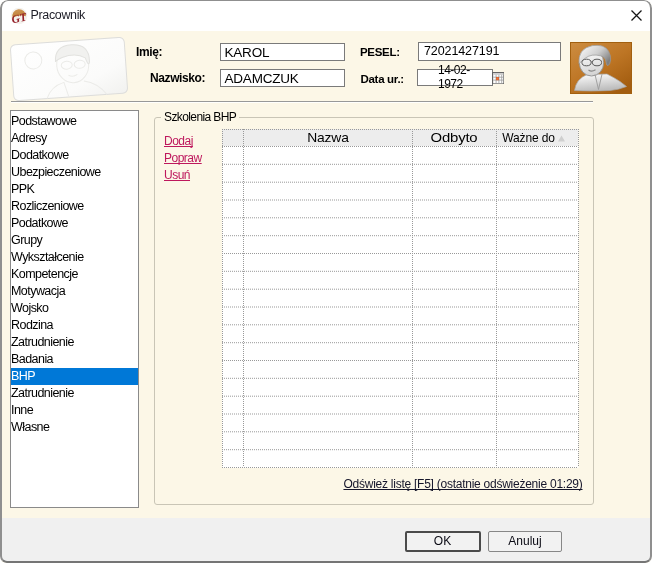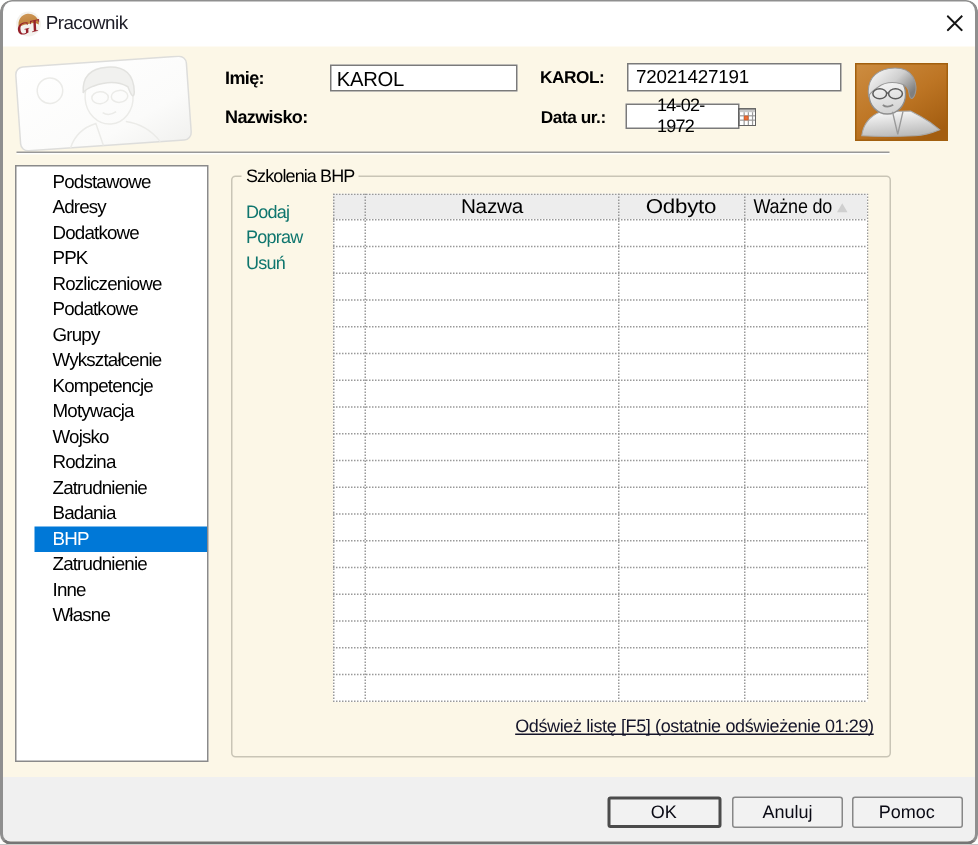--- a/index.html
+++ b/index.html
@@ -12,27 +12,27 @@
 .title { position:absolute; left:30.5px; top:0; line-height:30px; font-size:12.5px; letter-spacing:-0.35px; color:#1c1c26; }
 .hdr { position:absolute; left:0; top:30px; width:100%; height:71px; background:#FCF7E7; }
 .sep { position:absolute; left:11px; top:101px; width:582px; height:1px; background:#989898; box-shadow:0 1px 0 rgba(255,255,255,0.9); }
 .lbl { position:absolute; font-size:12px; font-weight:bold; color:#000; height:18px; line-height:18px; letter-spacing:-0.4px;}
 .lbl2 { position:absolute; font-size:11.5px; font-weight:bold; color:#000; height:18px; line-height:18px; letter-spacing:-0.3px;}
 .inp { position:absolute; background:#fff; border:1px solid #7a7a7a; font-size:13px; color:#000;
   padding-left:4px; display:flex; align-items:center; letter-spacing:-0.2px;}
 .avatar { position:absolute; left:570px; top:12px; width:62px; height:52px; }
 .listbox { position:absolute; left:10px; top:110px; width:129px; height:398px; background:#fff;
   border:1px solid #8a8a8a; padding-top:1.5px; }
-.li { height:17px; line-height:17px; font-size:12.5px; letter-spacing:-0.55px; color:#000; padding-left:12px; white-space:nowrap;margin-left:12px; }
+.li { height:17px; line-height:17px; font-size:12.5px; letter-spacing:-0.55px; color:#000; padding-left:0; white-space:nowrap; }
 .li.sel { background:#0078D7; color:#fff; }
 .gbox { position:absolute; left:153.5px; top:117px; width:440.5px; height:388px;
   border:1px solid #c9c5b6; border-radius:3px; }
 .gboxlbl { position:absolute; left:161px; top:110px; background:#FCF7E7; padding:0 3px;
   font-size:12px; letter-spacing:-0.6px; color:#000; }
-.lnk { position:absolute; font-size:12px; letter-spacing:-0.5px; color:#0f766e; text-decoration-skip-ink:none; line-height:13px;}
+.lnk { position:absolute; font-size:12px; letter-spacing:-0.5px; color:#be185d; text-decoration:underline; text-decoration-skip-ink:none; line-height:13px;}
 .tbl { position:absolute; left:222px; top:129px; }
 .refresh { position:absolute; right:69.5px; top:477.5px; font-size:12px; letter-spacing:-0.25px; color:#15152a; text-decoration:underline; text-decoration-skip-ink:none; line-height:13px;}
 .botbar { position:absolute; left:0; top:517.5px; width:100%; height:43.5px; background:#F0F0F0; }
 .btn { position:absolute; top:530.5px; height:21.5px; background:#f2f2f2; border:1px solid #878787;
   border-radius:2px; font-size:12px; color:#0a0a14; text-align:center; line-height:18px; }
 .btn.def { border:2px solid #4b4b4b; line-height:16px; }
 </style></head>
 <body>
 <div class="win">
   <div class="titlebar">
@@ -72,24 +72,25 @@
           <path d="M38 60 Q43 48 56 45 L60 60 M76 45 Q90 48 98 60"></path>
           <ellipse cx="66" cy="28" rx="16" ry="18"></ellipse>
           <path d="M49 24 Q49 8 66 8 Q84 8 83 26 Q82 32 79 22 Q70 16 56 20 Q50 22 49 24 Z" fill="#f1f1ef" stroke="#e2e2df"></path>
           <ellipse cx="60" cy="28" rx="5.5" ry="4"></ellipse>
           <ellipse cx="73" cy="28" rx="5.5" ry="4"></ellipse>
           <path d="M61 38 Q65 41 70 38"></path>
           <circle cx="27" cy="21" r="8.5"></circle>
         </g>
       </g>
     </svg>
-    <div class="lbl" style="left:150px; top:13px;text-align:center;">Imię:</div>
+    <div class="lbl" style="left:136px; top:13px;text-align:center;">Imię:</div>
     <div class="lbl" style="left:150px; top:39px;">Nazwisko:</div>
     <div class="inp" style="left:219.5px; top:13px; width:125.5px; height:18px; font-size:13.5px;">KAROL</div>
-    <div class="lbl2" style="left:360px; top:13px;">KAROL:</div>
+    <div class="inp" style="left:219.5px; top:39px; width:125.5px; height:18px; font-size:13.5px;">ADAMCZUK</div>
+    <div class="lbl2" style="left:360px; top:13px;">PESEL:</div>
     <div class="lbl2" style="left:360.5px; top:39.5px;">Data ur.:</div>
     <div class="inp" style="left:417.5px; top:11.5px; width:143px; height:19.5px; font-size:12.5px; letter-spacing:-0.1px; padding-left:5.5px;">72021427191</div>
     <div class="inp" style="left:417px; top:38.5px; width:76px; height:17.5px; font-size:12px; letter-spacing:-0.5px; padding-left:20px;">14-02-1972</div>
     <svg style="position:absolute;left:491.5px;top:41.8px" width="12.5" height="12.5" viewBox="0 0 12.5 12.5">
       <rect x="0.6" y="0.6" width="11.3" height="11.3" fill="#ffffff" stroke="#5f5f5f" stroke-width="1.1"></rect>
       <rect x="1.2" y="1.2" width="10.1" height="1.6" fill="#c7c7c7"></rect>
       <g stroke="#9a9a9a" stroke-width="0.8">
         <line x1="4.1" y1="2.8" x2="4.1" y2="11.3"></line>
         <line x1="6.9" y1="2.8" x2="6.9" y2="11.3"></line>
         <line x1="9.7" y1="2.8" x2="9.7" y2="11.3"></line>
@@ -128,20 +129,21 @@
       <line x1="21.1" y1="20" x2="22.4" y2="20" stroke="#5a5a5a" stroke-width="0.9"></line>
       <path d="M18.5 28 Q21.5 30.3 25.5 27.8" fill="none" stroke="#8a8a8a" stroke-width="1.1"></path>
       <path d="M25 32.5 L28.5 47.5 L32 32.2" fill="none" stroke="#9a9a9a" stroke-width="0.9"></path>
     </svg>
   </div>
   <div class="sep"></div>
   <div class="listbox">
     <div class="li">Podstawowe</div>
     <div class="li">Adresy</div>
     <div class="li">Dodatkowe</div>
+    <div class="li">Ubezpieczeniowe</div>
     <div class="li">PPK</div>
     <div class="li">Rozliczeniowe</div>
     <div class="li">Podatkowe</div>
     <div class="li">Grupy</div>
     <div class="li">Wykształcenie</div>
     <div class="li">Kompetencje</div>
     <div class="li">Motywacja</div>
     <div class="li">Wojsko</div>
     <div class="li">Rodzina</div>
     <div class="li">Zatrudnienie</div>
@@ -190,15 +192,14 @@
       <text x="106" y="13" textLength="41.5" lengthAdjust="spacingAndGlyphs">Nazwa</text>
       <text x="232" y="13" textLength="47" lengthAdjust="spacingAndGlyphs">Odbyto</text>
       <text x="306.5" y="13" textLength="52.5" lengthAdjust="spacingAndGlyphs">Ważne do</text>
     </g>
     <path d="M339.5 6.5 L343 12.5 L336 12.5 Z" fill="#cfcfcf"></path>
   </svg>
   <div class="refresh">Odśwież listę [F5] (ostatnie odświeżenie 01:29)</div>
   <div class="botbar"></div>
   <div class="btn def" style="left:404.5px; width:76px;">OK</div>
   <div class="btn" style="left:488px; width:74px;">Anuluj</div>
-  <div class="btn" style="left:567.5px; width:74px;">Pomoc</div>
   <div class="frame"></div>
 </div>
 
 </body></html>

